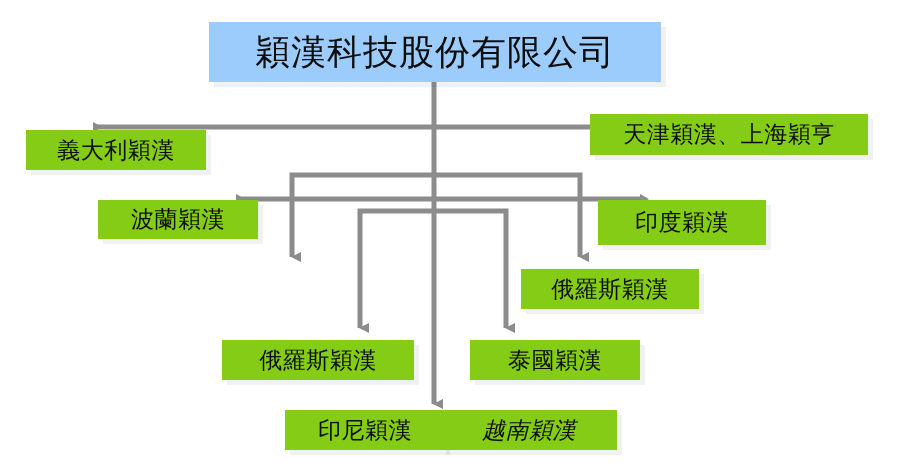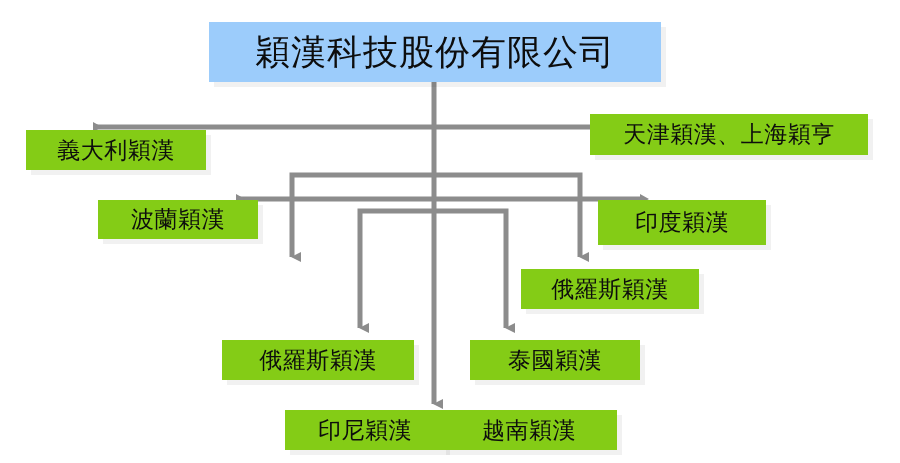--- a/index.html
+++ b/index.html
@@ -113,17 +113,17 @@
   </div>
 
   <div class="node node-unit" style="left:470px; top:340px; width:170px; height:40px;justify-content:center;">
     <span>泰國穎漢</span>
   </div>
 
   <div class="node node-unit" style="left:285px; top:410px; width:160px; height:40px;">
     <span>印尼穎漢</span>
   </div>
 
-  <div class="node node-unit" style="left:441px; top:410px; width:176px; height:40px;">
+  <div class="node node-unit" style="left:441px; top:410px; width:176px; height:40px;font-style:italic;">
     <span>越南穎漢</span>
   </div>
 
 </div>
 
 </body></html>

